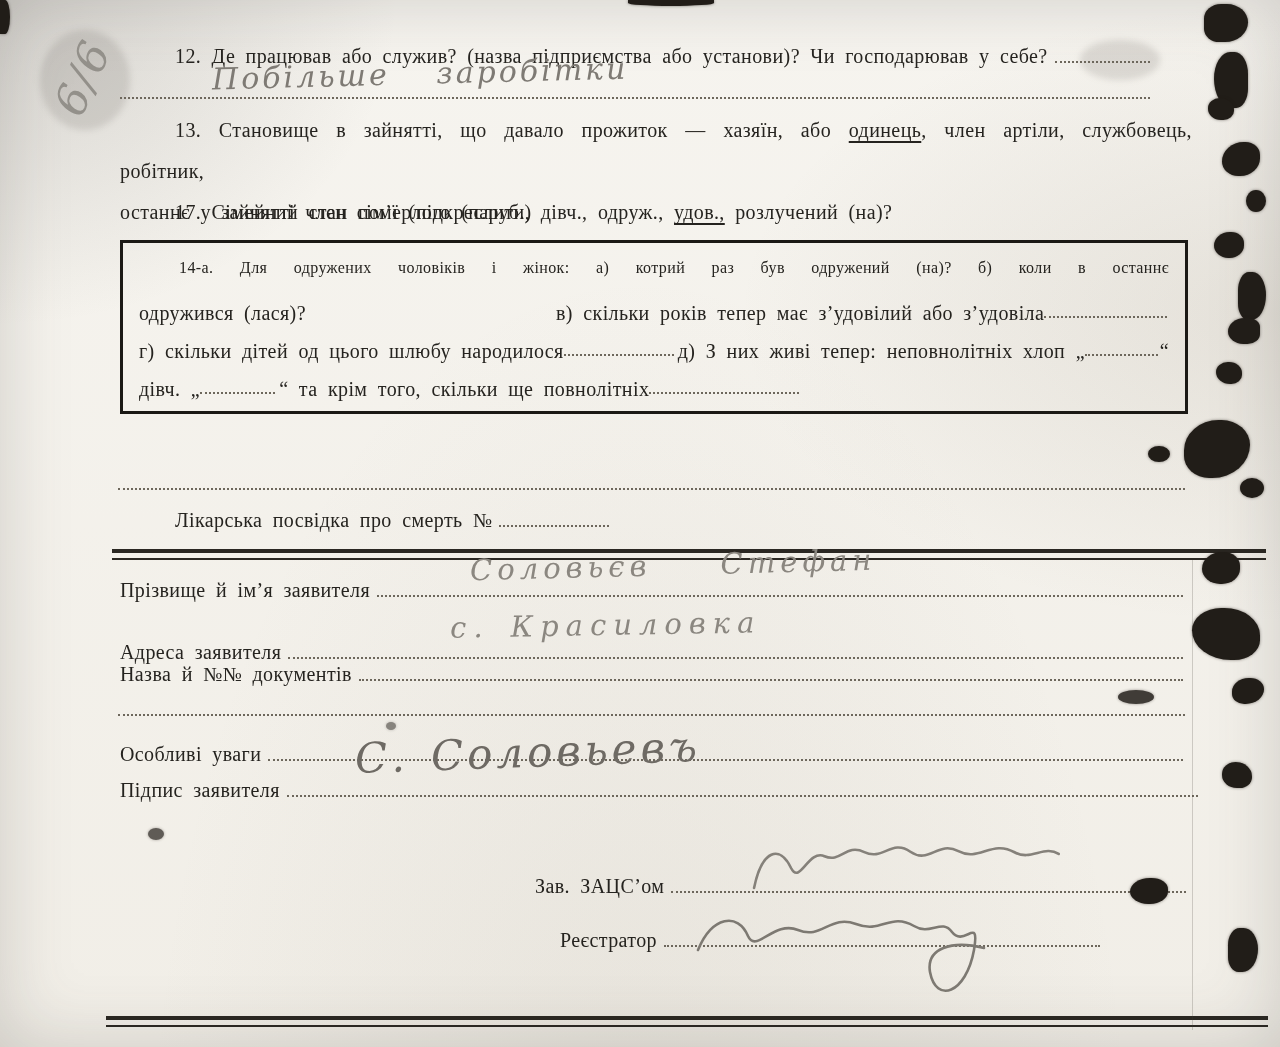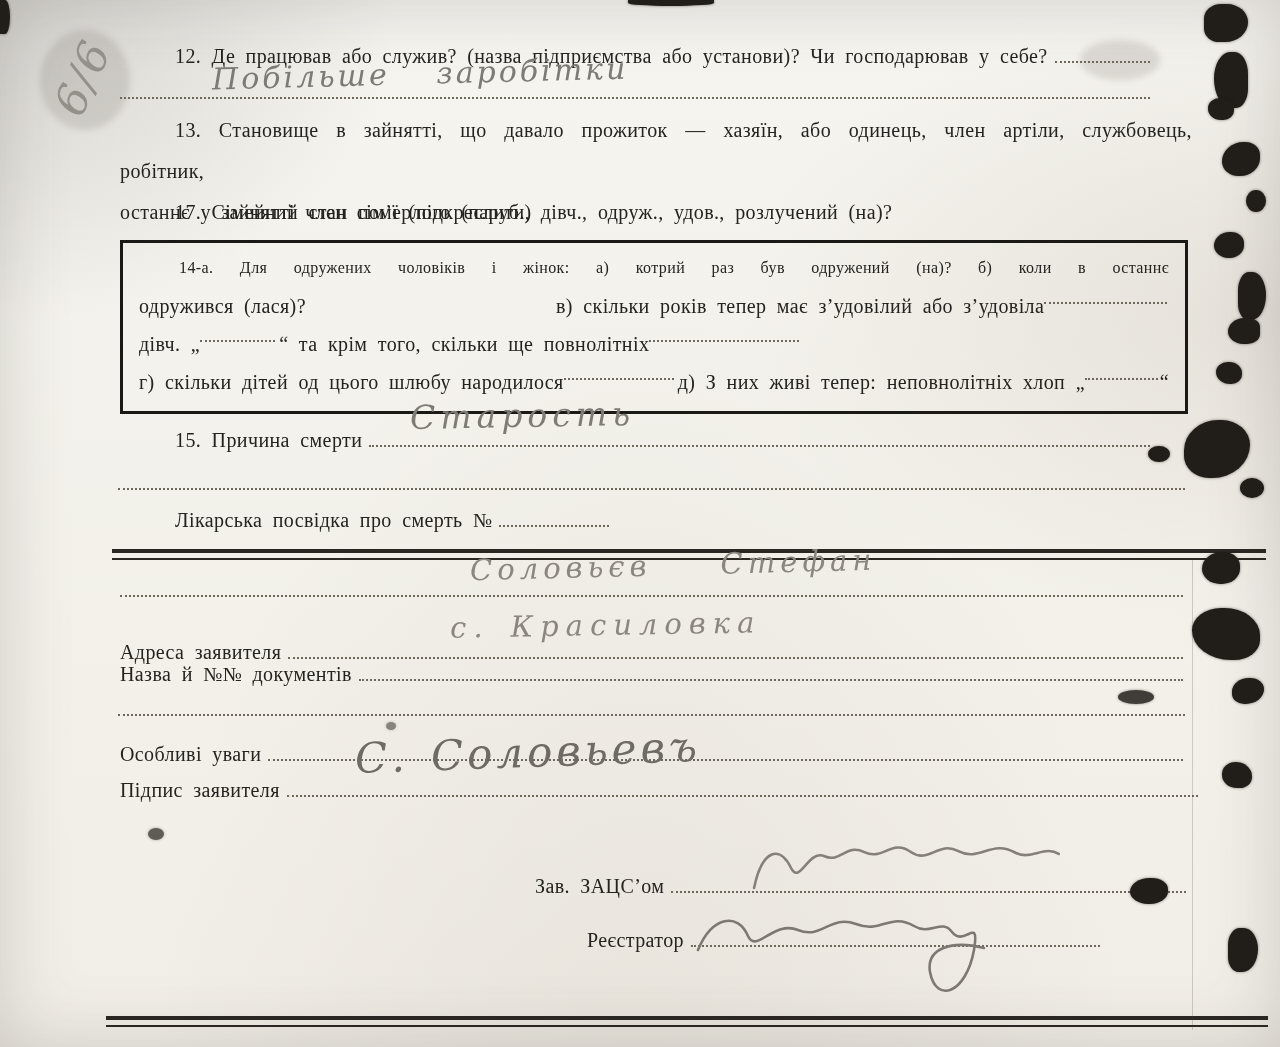--- a/index.html
+++ b/index.html
@@ -9,32 +9,32 @@
     background:
       radial-gradient(ellipse at 0% 0%, rgba(95,92,88,0.22), transparent 22%),
       radial-gradient(ellipse at 100% 30%, rgba(130,118,98,0.14), transparent 30%),
       radial-gradient(ellipse at 50% 115%, rgba(135,125,108,0.10), transparent 55%),
       linear-gradient(#f6f4ef, #f1eee7);
     box-shadow: inset 0 0 70px rgba(75,70,62,0.22);
   }
   .par{position:absolute;font-size:20px;letter-spacing:.4px;word-spacing:5px;line-height:41px;}
   .jline{text-align:justify;text-align-last:justify;}
   .indent{text-indent:55px;}
-  .ul{text-underline-offset:4px;text-decoration-thickness:2px;}
+  .ul{text-decoration:underline;text-underline-offset:4px;text-decoration-thickness:2px;}
   .row{position:absolute;display:flex;align-items:flex-end;height:32px;font-size:20px;letter-spacing:.4px;word-spacing:5px;}
   .row .label{white-space:nowrap;padding-right:7px;}
   .dots{flex:1 1 auto;border-bottom:2px dotted #6d675c;margin:0 2px 5px 0;min-width:20px;}
   .dots-fixed{flex:0 0 auto;border-bottom:2px dotted #6d675c;margin:0 4px 5px 0;}
   .spacer{flex:0 0 auto;}
   .fill{flex:1 1 auto;}
   .dotline{position:absolute;height:0;border-bottom:2px dotted #6d675c;}
   .rule2{position:absolute;height:5px;border-top:4px solid #2a2722;border-bottom:2px solid #2a2722;}
   .box14a{position:absolute;left:120px;top:240px;width:1030px;border:3px solid #1b1915;padding:6px 16px 10px 16px;}
   .bline{height:38px;line-height:38px;font-size:16px;letter-spacing:.4px;word-spacing:5px;}
-  .brow{display:flex;align-items:center;height:38px;font-size:20px;letter-spacing:.4px;word-spacing:5px;}
+  .brow{display:flex;align-items:flex-end;height:38px;font-size:20px;letter-spacing:.4px;word-spacing:5px;}
   .brow .dots,.brow .dots-fixed{margin-bottom:7px;}
   .hw{position:absolute;font-family:"DejaVu Serif",serif;font-style:italic;color:#7e7a74;white-space:nowrap;z-index:2;pointer-events:none;}
   .stain{position:absolute;background:#211d18;z-index:5;box-shadow:0 0 3px rgba(35,28,22,.55);}
   .smudge{position:absolute;background:rgba(95,90,82,.16);filter:blur(3px);z-index:0;border-radius:50%;}
   .scribble{position:absolute;z-index:2;}
   .crease{position:absolute;width:1px;background:rgba(70,64,56,.22);z-index:1;}
 </style>
 </head>
 <body>
 
@@ -64,50 +64,46 @@
 
   <div class="box14a">
     <div class="bline jline" style="text-indent:40px;">14-а. Для одружених чоловіків і жінок: а) котрий раз був одружений (на)? б) коли в останнє</div>
     <div class="brow">
       <span class="label">одружився (лася)?</span>
       <span class="spacer" style="width:250px;"></span>
       <span class="label">в) скільки років тепер має з’удовілий або з’удовіла</span>
       <span class="dots"></span>
     </div>
     <div class="brow">
+      <span class="label">г) скільки дітей од цього шлюбу народилося</span>
+      <span class="dots-fixed" style="width:110px;"></span>
+      <span class="label">д) З них живі тепер: неповнолітніх хлоп „</span>
+      <span class="dots"></span>
+      <span class="label">“</span>
+    </div>
+    <div class="brow">
       <span class="label">дівч. „</span>
       <span class="dots-fixed" style="width:75px;"></span>
       <span class="label">“ та крім того, скільки ще повнолітніх</span>
       <span class="dots-fixed" style="width:150px;"></span>
       <span class="fill"></span>
     </div>
-    <div class="brow">
-      <span class="label">г) скільки дітей од цього шлюбу народилося</span>
-      <span class="dots-fixed" style="width:110px;"></span>
-      <span class="label">д) З них живі тепер: неповнолітніх хлоп „</span>
-      <span class="dots"></span>
-      <span class="label">“</span>
-    </div>
   </div>
 
-  <div class="row" style="left:120px;right:128px;top:420px;">
-    <span class="label" style="padding-left:55px;">15. Причина смерти</span>
-    <span class="dots"></span>
-    <span class="hw" style="left:290px;top:-24px;font-size:33px;letter-spacing:5px;transform:rotate(-1deg);">Старость</span>
-  </div>
   <div class="dotline" style="left:118px;right:95px;top:488px;"></div>
 
   <div class="row" style="left:120px;top:500px;width:560px;text-align:right;">
     <span class="label" style="padding-left:55px;">Лікарська посвідка про смерть №</span>
     <span class="dots-fixed" style="width:110px;"></span>
   </div>
 
   <div class="rule2" style="left:112px;right:14px;top:549px;"></div>
 
   <div class="row" style="left:120px;right:95px;top:570px;">
+    <span class="label">Прізвище й ім’я заявителя</span>
     <span class="dots"></span>
     <span class="hw" style="left:350px;top:-22px;font-size:29px;letter-spacing:5px;word-spacing:55px;transform:rotate(-1.5deg);color:#8b8780;">Соловьєв Стефан</span>
   </div>
 
   <div class="row" style="left:120px;right:95px;top:632px;">
     <span class="label">Адреса заявителя</span>
     <span class="dots"></span>
     <span class="hw" style="left:330px;top:-24px;font-size:29px;letter-spacing:7px;transform:rotate(-1deg);color:#8b8780;">с. Красиловка</span>
   </div>
 
@@ -129,21 +125,21 @@
   </div>
 
   <div class="row" style="left:535px;right:92px;top:866px;text-align:center;">
     <span class="label">Зав. ЗАЦС’ом</span>
     <span class="dots"></span>
   </div>
   <svg class="scribble" style="left:745px;top:828px;transform:rotate(-3deg);" width="320" height="72" viewBox="0 0 320 72">
     <path d="M8,52 C18,14 36,10 46,34 C54,52 64,16 80,24 C96,32 102,12 120,22 C138,32 148,10 166,24 C184,38 194,14 214,26 C234,38 248,16 270,30 C286,40 300,24 314,34" fill="none" stroke="#85817a" stroke-width="2.6" stroke-linecap="round"></path>
   </svg>
 
-  <div class="row" style="left:587px;right:178px;top:920px;">
+  <div class="row" style="left:560px;right:178px;top:920px;">
     <span class="label">Реєстратор</span>
     <span class="dots"></span>
   </div>
   <svg class="scribble" style="left:688px;top:888px;" width="340" height="122" viewBox="0 0 340 122">
     <path d="M10,62 C24,28 50,24 60,48 C68,66 86,32 110,42 C134,52 142,26 168,36 C194,46 202,24 226,38 C242,48 254,30 264,44 C276,60 292,26 286,62 C278,106 248,116 242,84 C238,60 264,52 296,60" fill="none" stroke="#7d7972" stroke-width="2.6" stroke-linecap="round"></path>
   </svg>
 
   <div class="rule2" style="left:106px;right:12px;top:1016px;"></div>
 
   <div class="stain" style="left:1204px;top:4px;width:44px;height:38px;border-radius:45% 55% 60% 40%;"></div>

